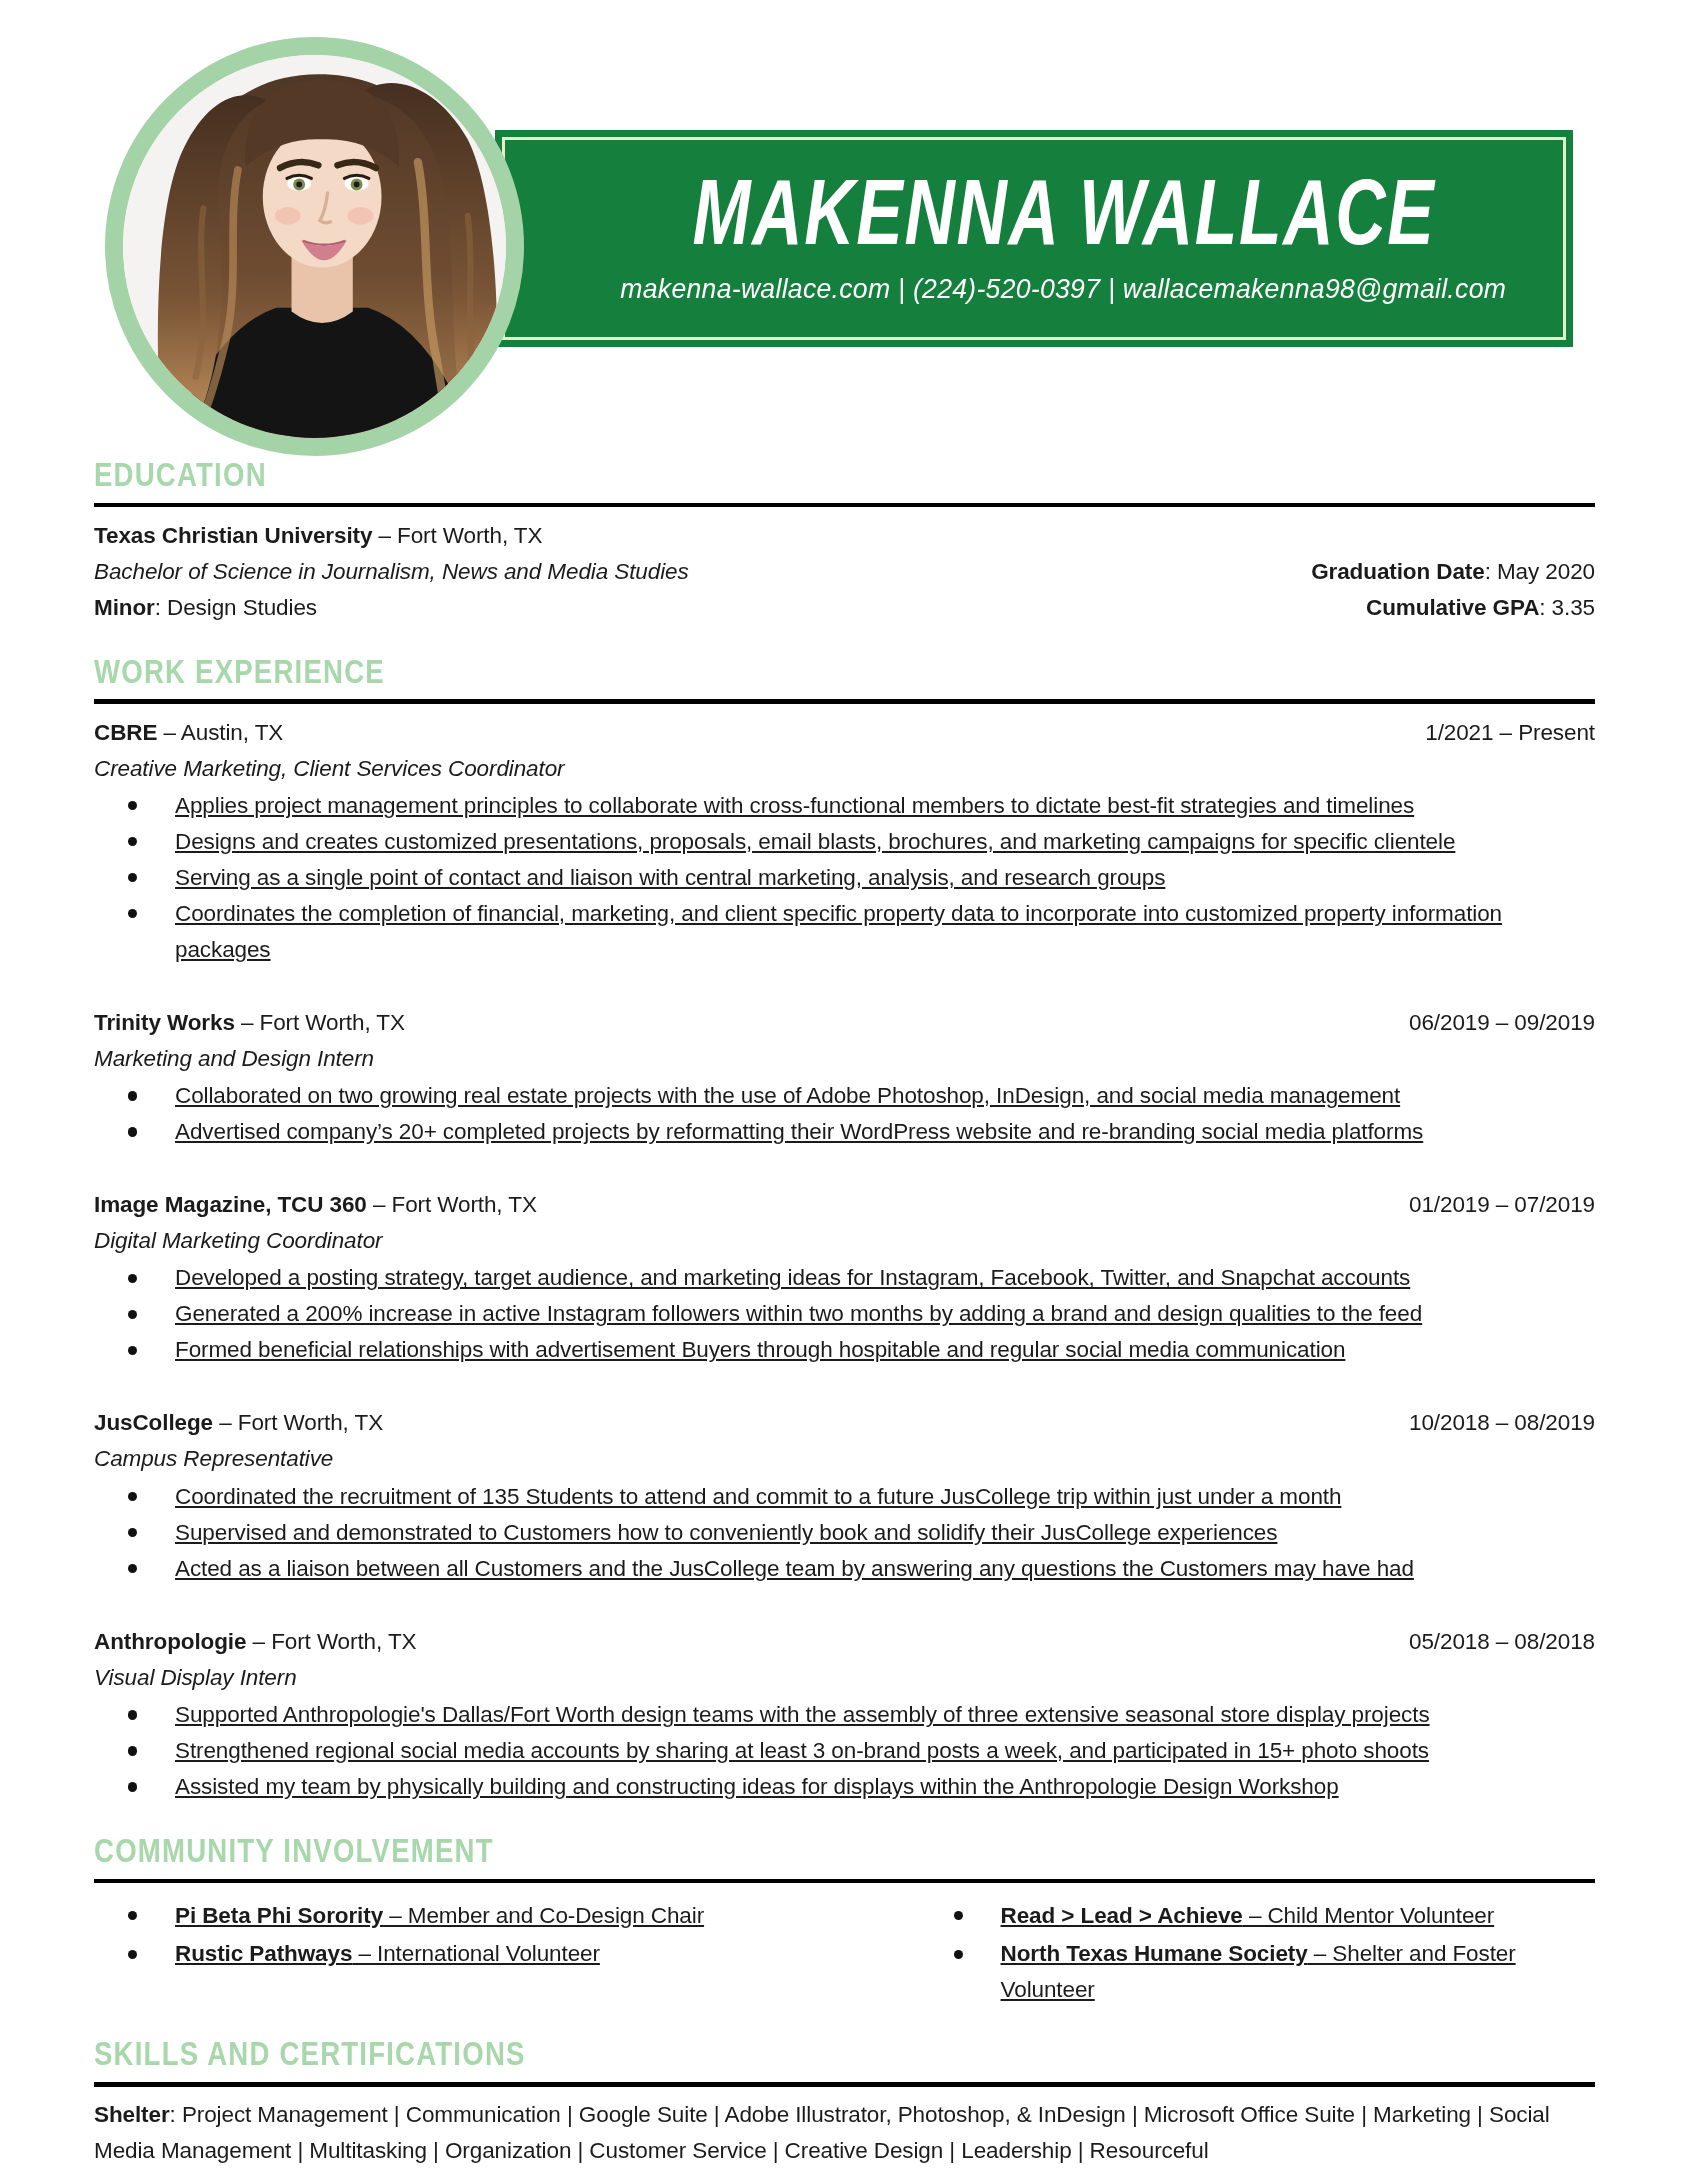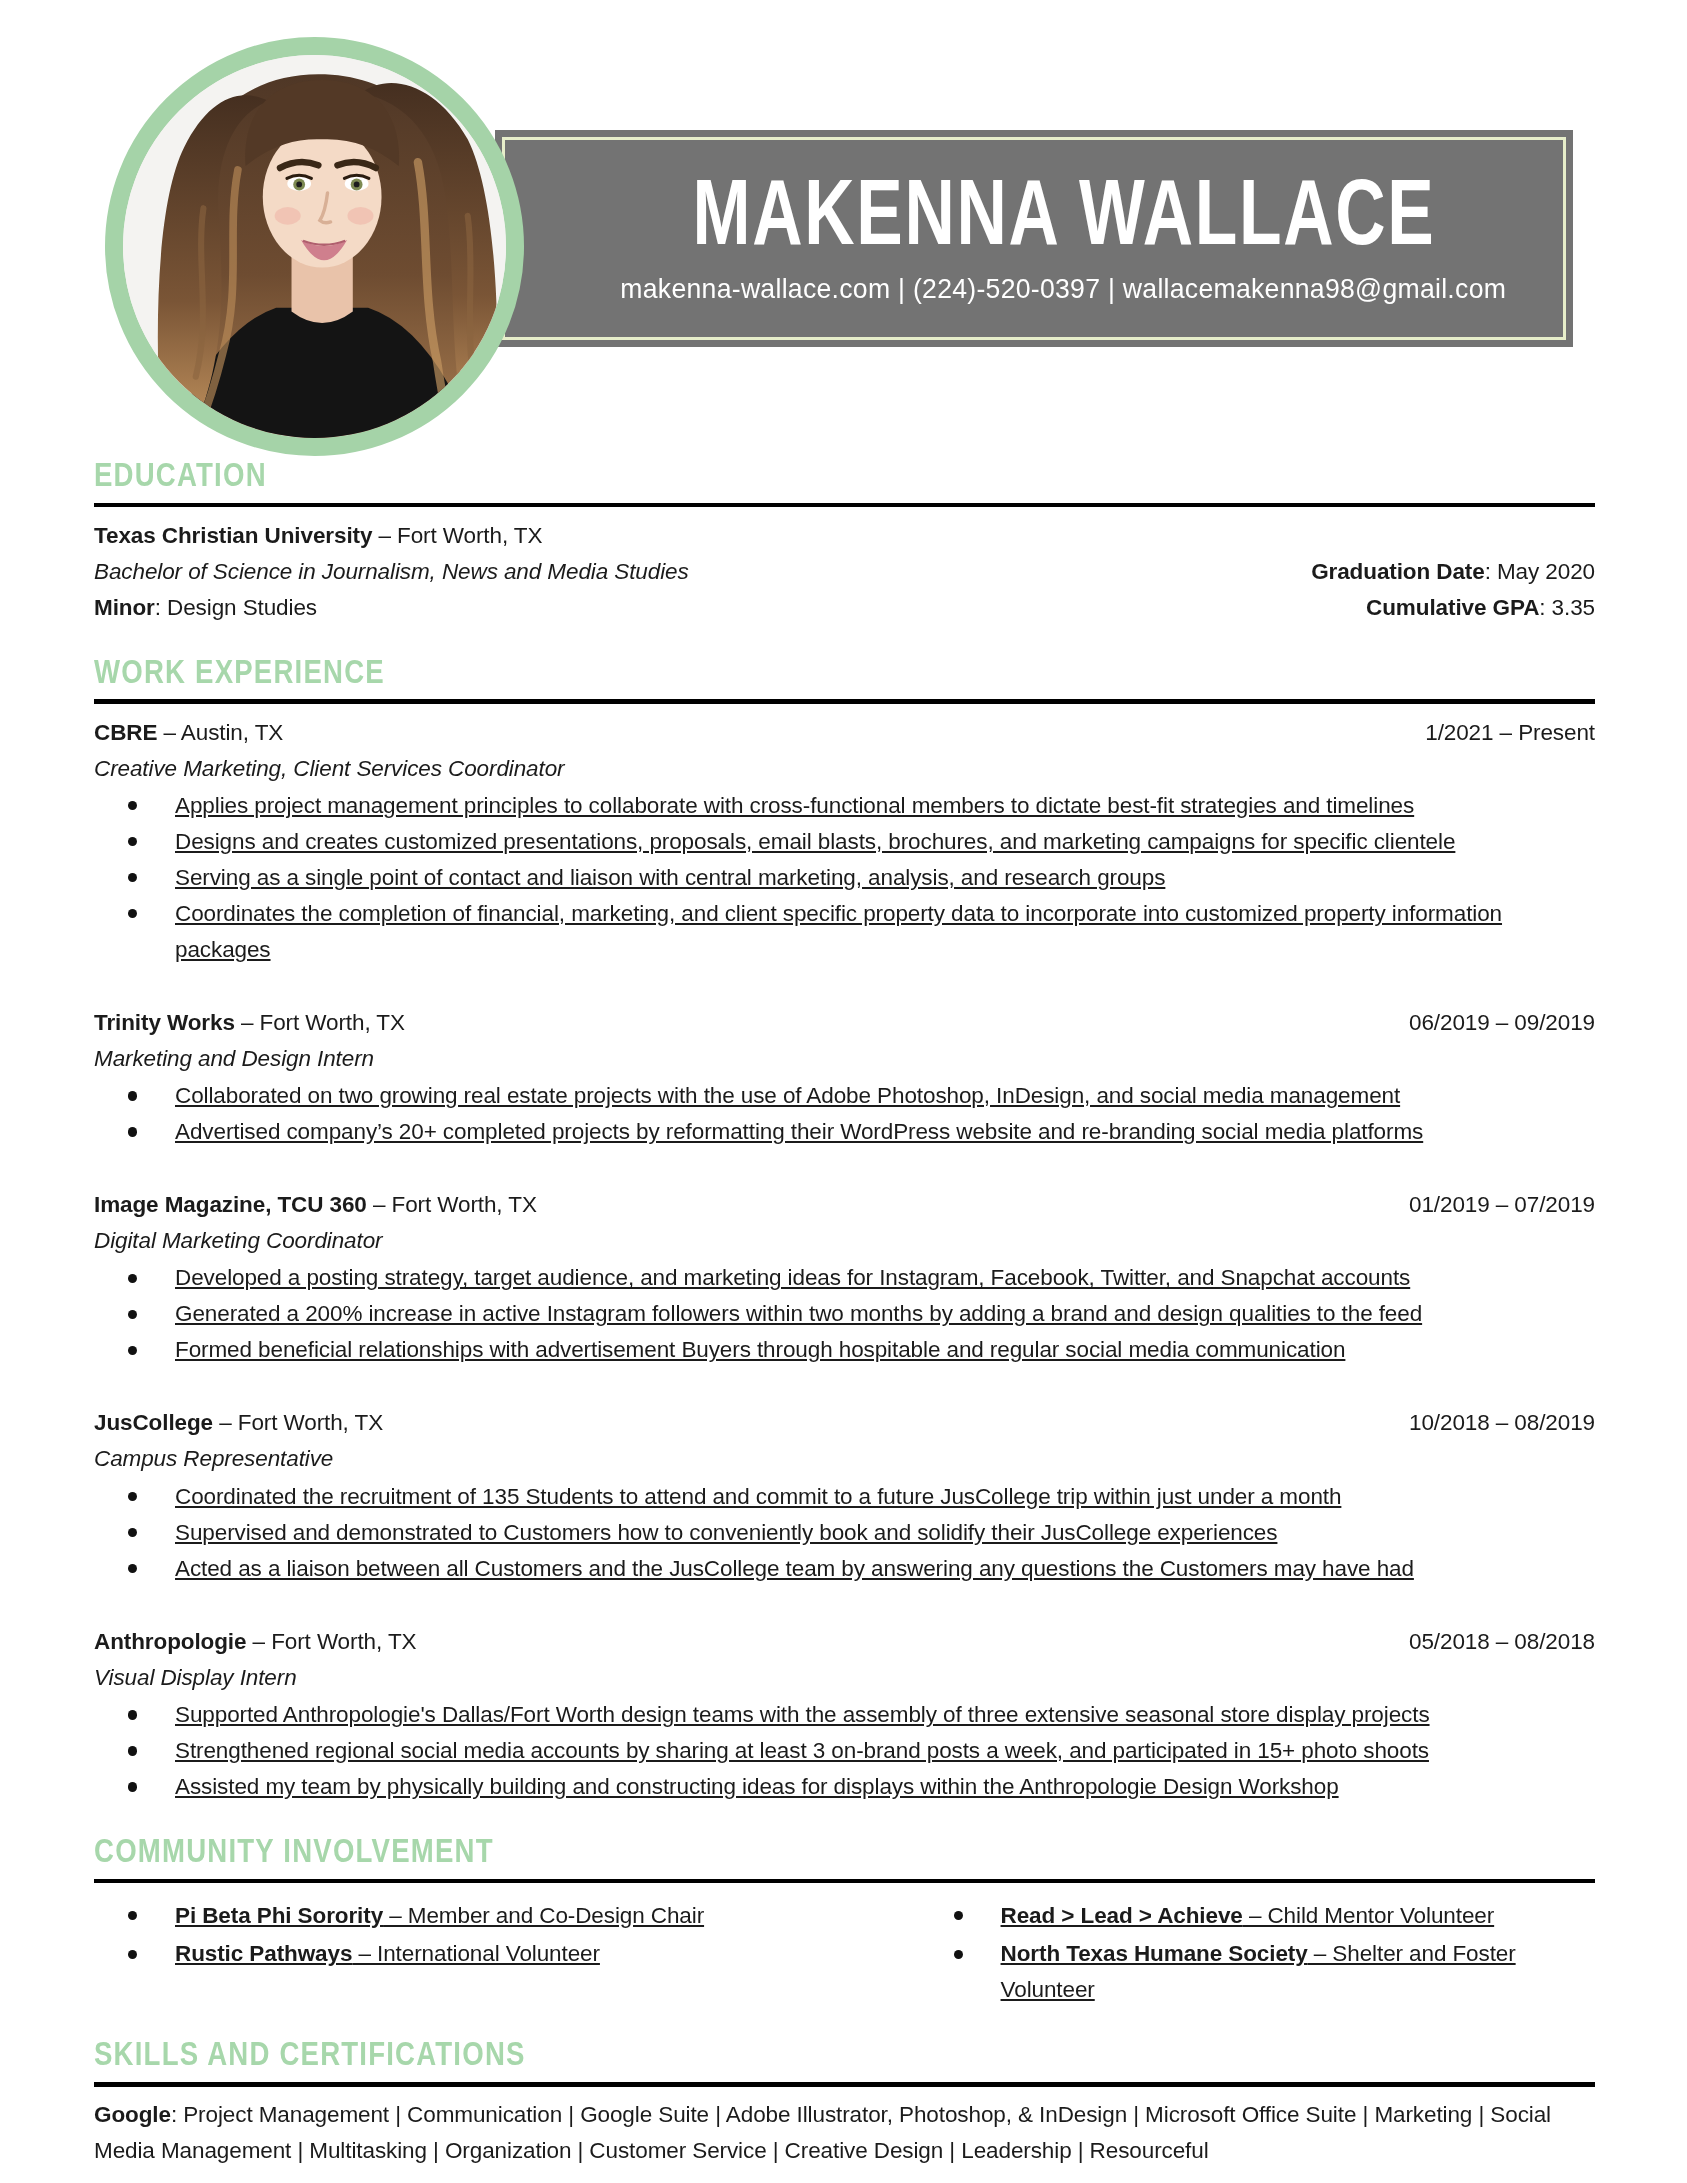--- a/index.html
+++ b/index.html
@@ -10,22 +10,23 @@
     font-family: "Liberation Sans", sans-serif;
     color: #1b1b1b;
     overflow: hidden;
   }
 
   
   .banner {
     position: absolute;
     left: 495px; top: 130px;
     width: 1078px; height: 217px;
-    background: #737373;
+    background: #15803d;
     z-index: 1;
+    font-style: italic;
   }
   .banner-inner-line {
     position: absolute; inset: 7.3px;
     border: 3.3px solid #e7eeca;
     pointer-events: none;
   }
   .banner-text {
     position: absolute;
     left: 79px; right: 20px; top: 0; bottom: 0;
     display: flex; flex-direction: column;
@@ -294,18 +295,18 @@
       <ul class="bullets col-right">
         <li><b>Read &gt; Lead &gt; Achieve</b><span> – Child Mentor Volunteer</span></li>
         <li><b>North Texas Humane Society</b><span> – Shelter and Foster Volunteer</span></li>
       </ul>
     </div>
   </div>
 
   <div class="sec">
     <span class="section-heading">SKILLS AND CERTIFICATIONS</span>
     <div class="rule"></div>
-    <p class="skills-par"><b>Google</b><span>: Project Management | Communication | Google Suite | Adobe Illustrator, Photoshop, &amp; InDesign | Microsoft Office Suite | Marketing | Social Media Management | Multitasking | Organization | Customer Service | Creative Design | Leadership | Resourceful</span></p>
+    <p class="skills-par"><b>Shelter</b><span>: Project Management | Communication | Google Suite | Adobe Illustrator, Photoshop, &amp; InDesign | Microsoft Office Suite | Marketing | Social Media Management | Multitasking | Organization | Customer Service | Creative Design | Leadership | Resourceful</span></p>
     
   </div>
 
 </div>
 
 
 </body></html>

